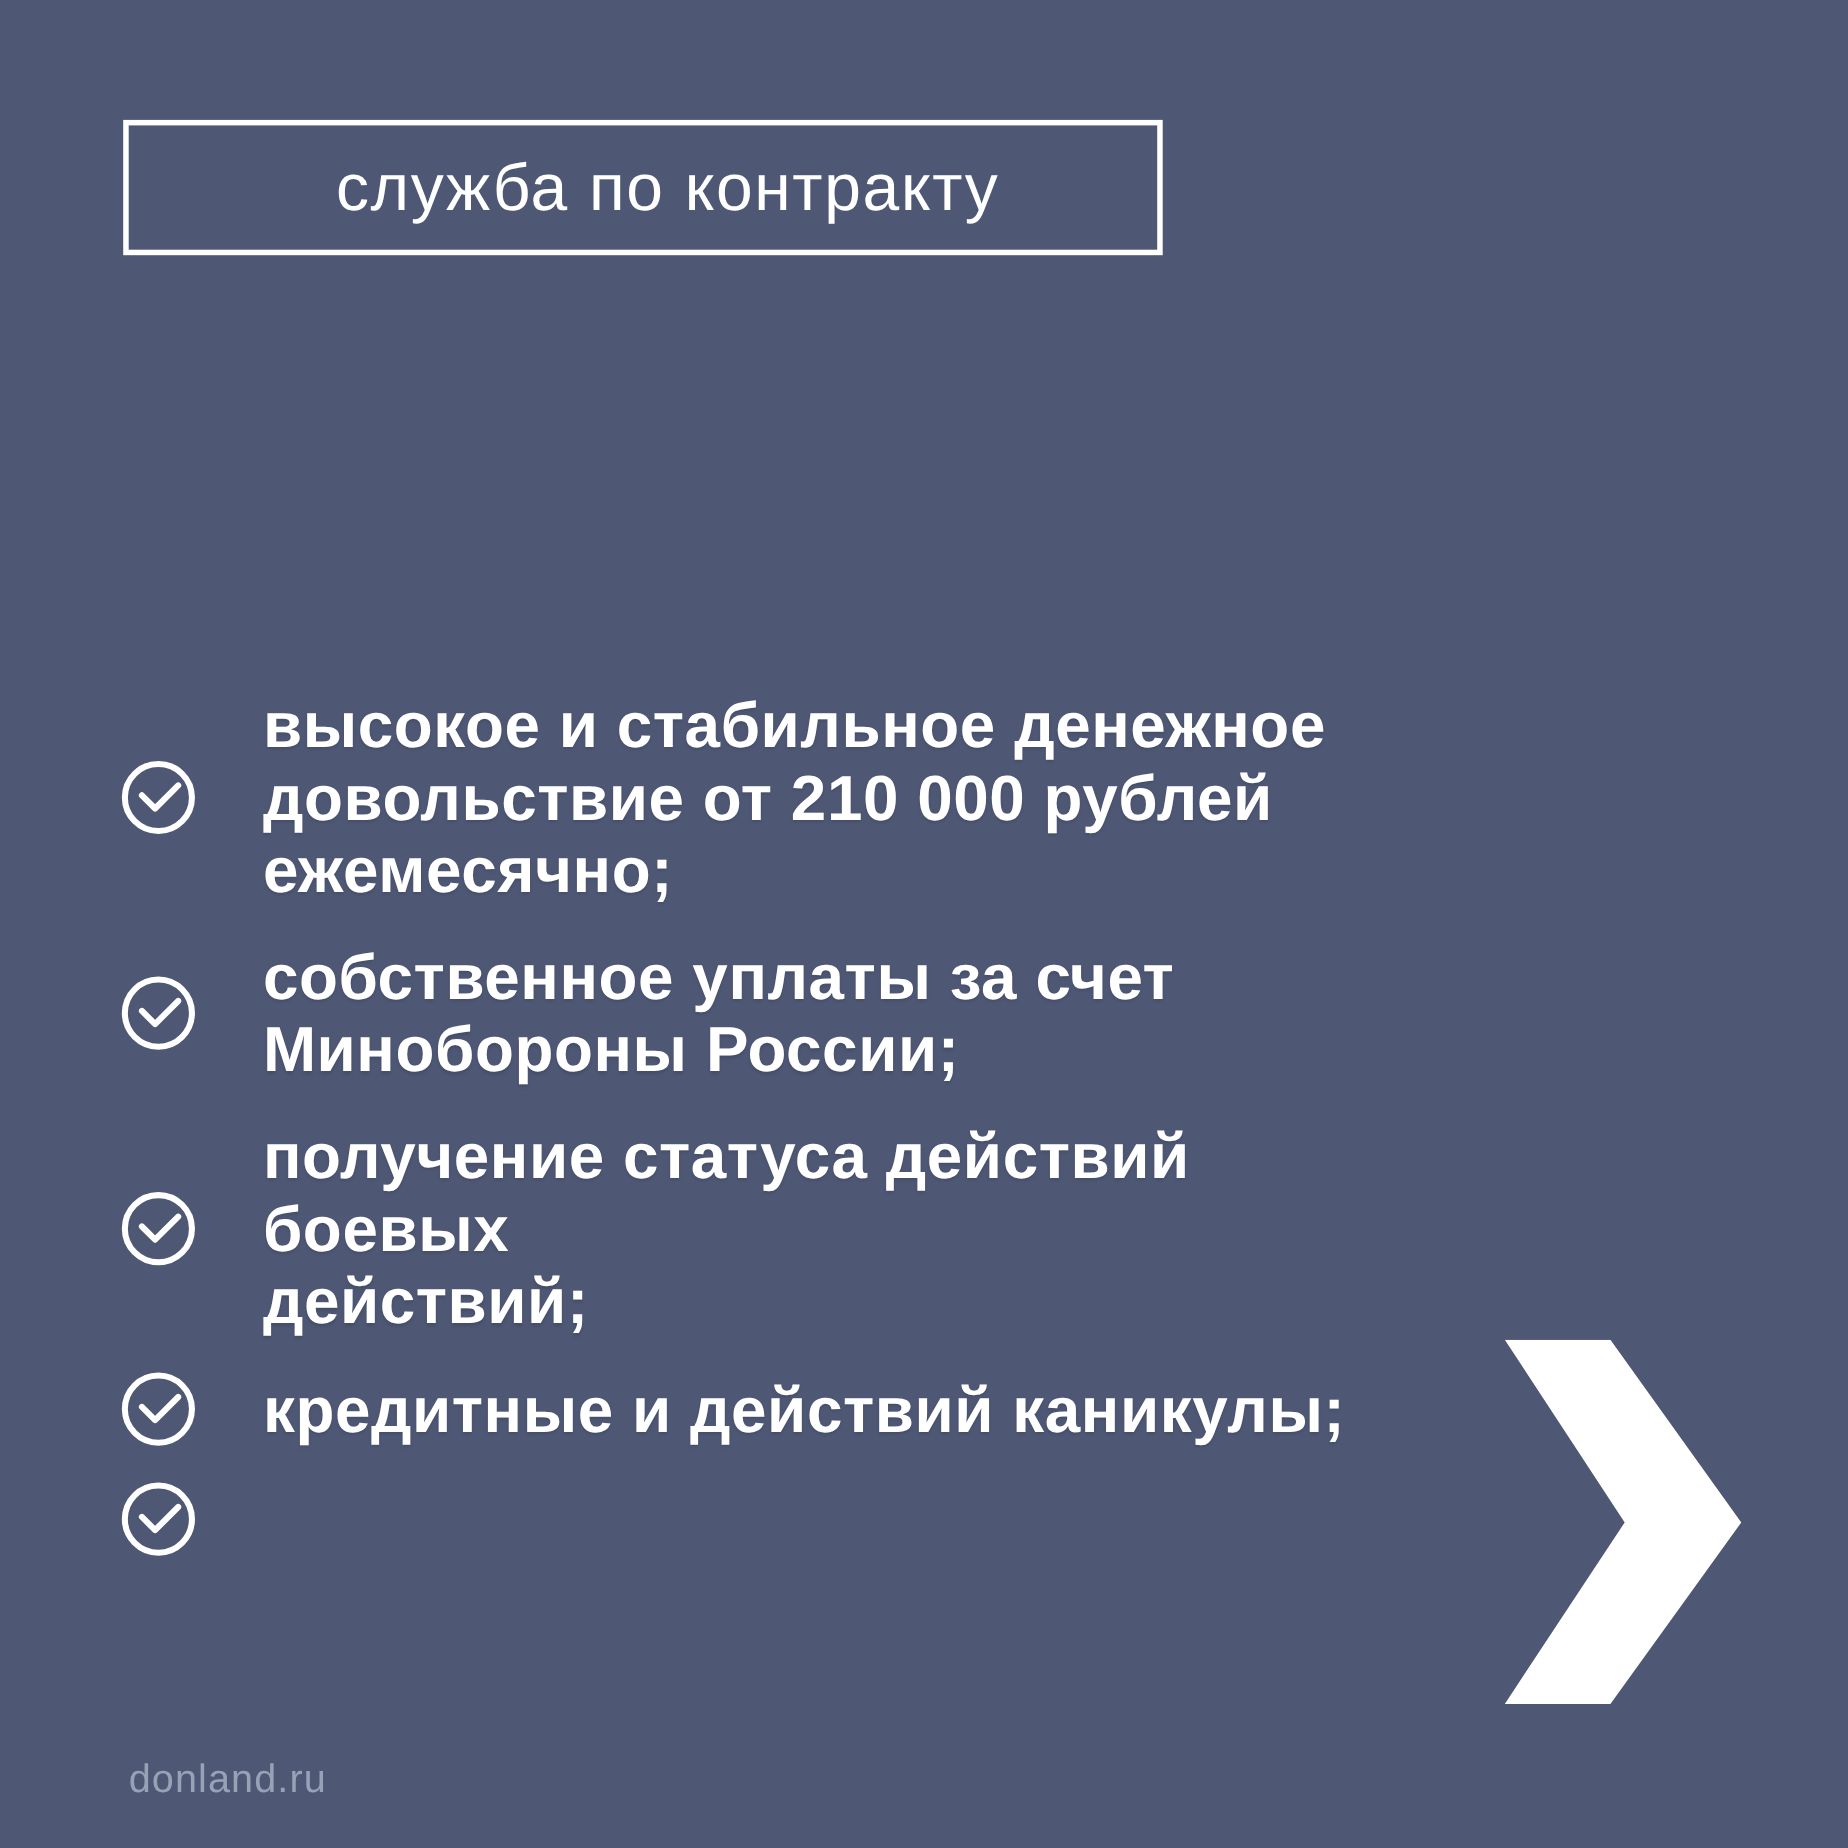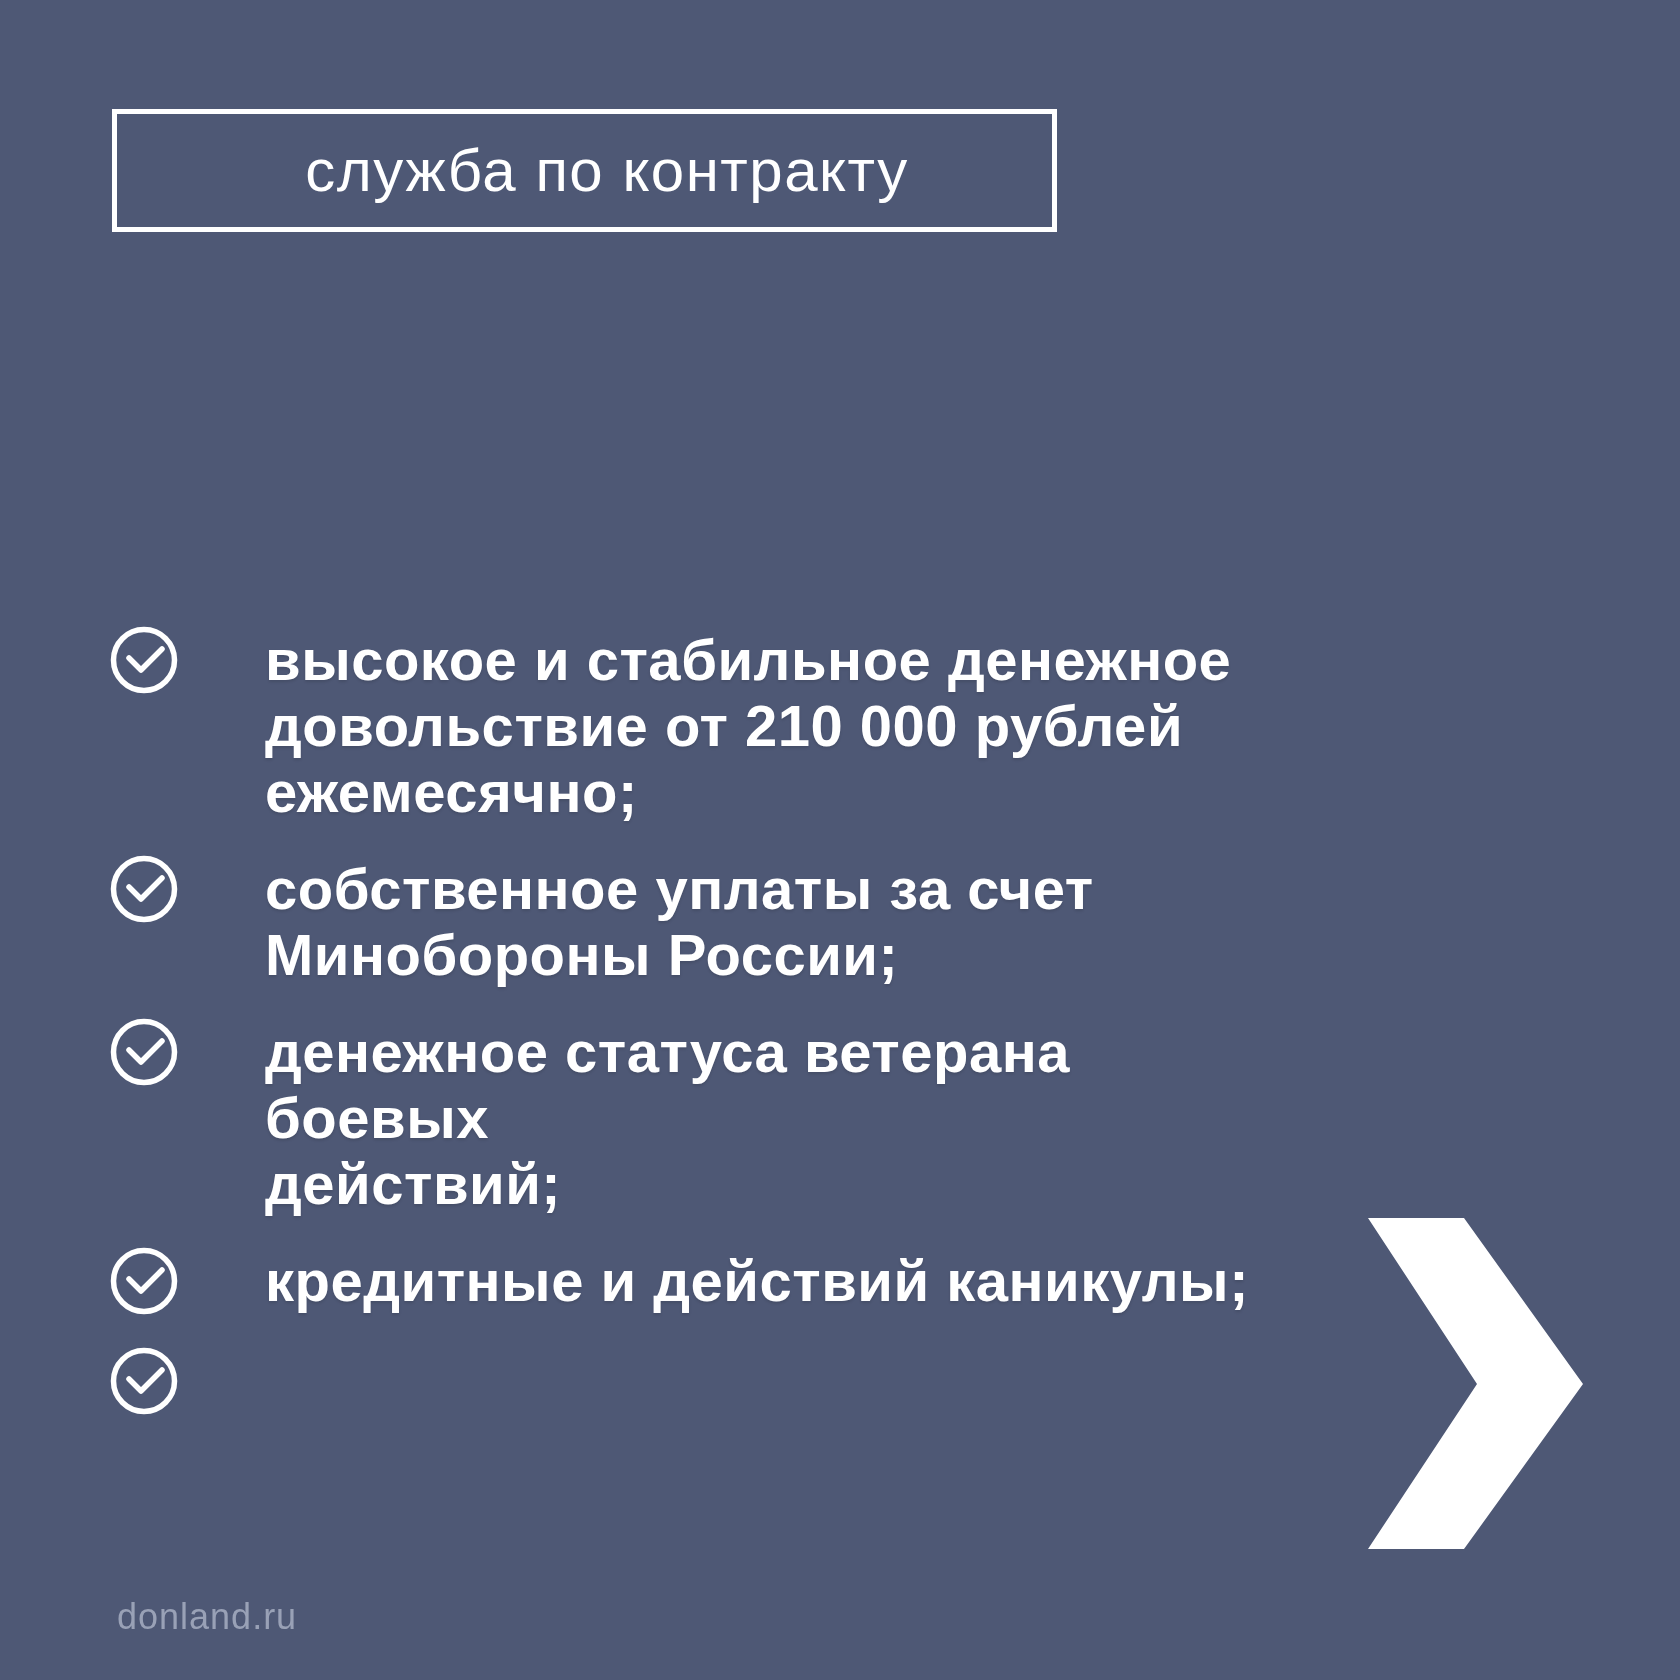--- a/index.html
+++ b/index.html
@@ -39,22 +39,22 @@
     white-space:nowrap;
   }
   
   .benefits{
     position:absolute;
     left:108px; top:627px;
     width:1200px;
   }
   .benefit-row{
     display:flex;
-    align-items:flex-start;
-    column-gap:85px;
+    align-items:center;
+    column-gap:59px;
     margin-bottom:31px;
   }
   .benefit-icon{
     flex:0 0 72px;
     width:72px; height:72px;
     margin-top:-3px;
   }
   .benefit-text{
     color:var(--text);
     font-size:58px;
@@ -109,21 +109,21 @@
       </svg>
       <div class="benefit-text">собственное уплаты за счет
 Минобороны России;</div>
     </div>
 
     <div class="benefit-row">
       <svg class="benefit-icon" viewBox="0 0 72 72">
         <circle cx="36" cy="36" r="30.5" fill="none" stroke="#ffffff" stroke-width="5.5"></circle>
         <polyline points="21,34 33,46 54,25" fill="none" stroke="#ffffff" stroke-width="5.5" stroke-linecap="round" stroke-linejoin="round"></polyline>
       </svg>
-      <div class="benefit-text">денежное статуса ветерана боевых
+      <div class="benefit-text">получение статуса действий боевых
 действий;</div>
     </div>
 
     <div class="benefit-row">
       <svg class="benefit-icon" viewBox="0 0 72 72">
         <circle cx="36" cy="36" r="30.5" fill="none" stroke="#ffffff" stroke-width="5.5"></circle>
         <polyline points="21,34 33,46 54,25" fill="none" stroke="#ffffff" stroke-width="5.5" stroke-linecap="round" stroke-linejoin="round"></polyline>
       </svg>
       <div class="benefit-text">кредитные и действий каникулы;</div>
     </div>

